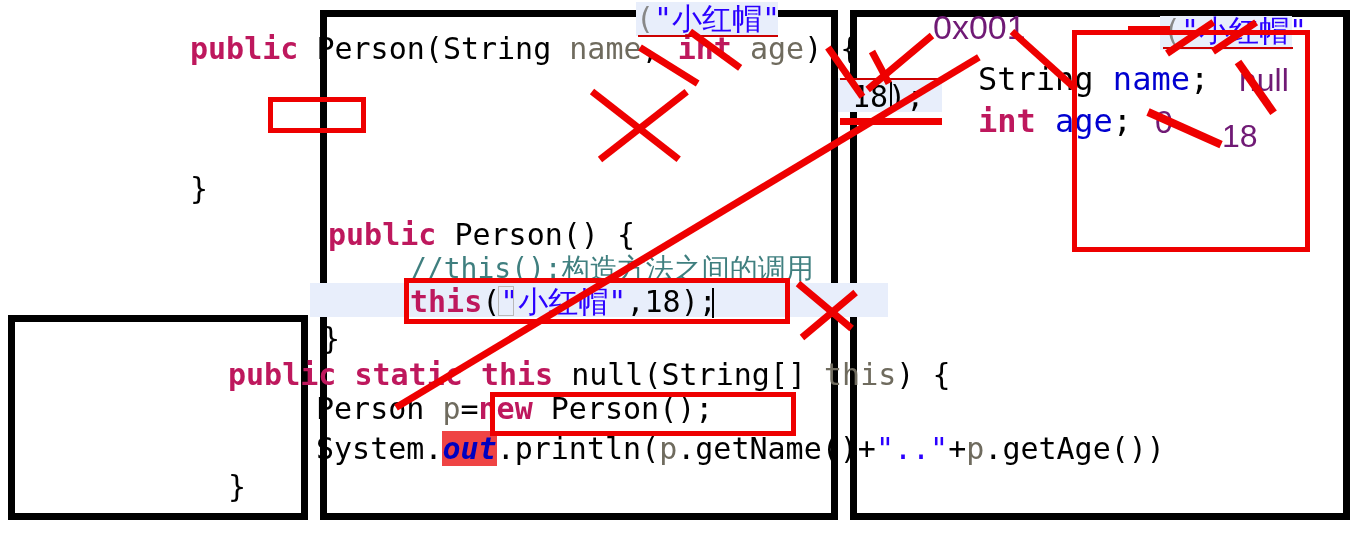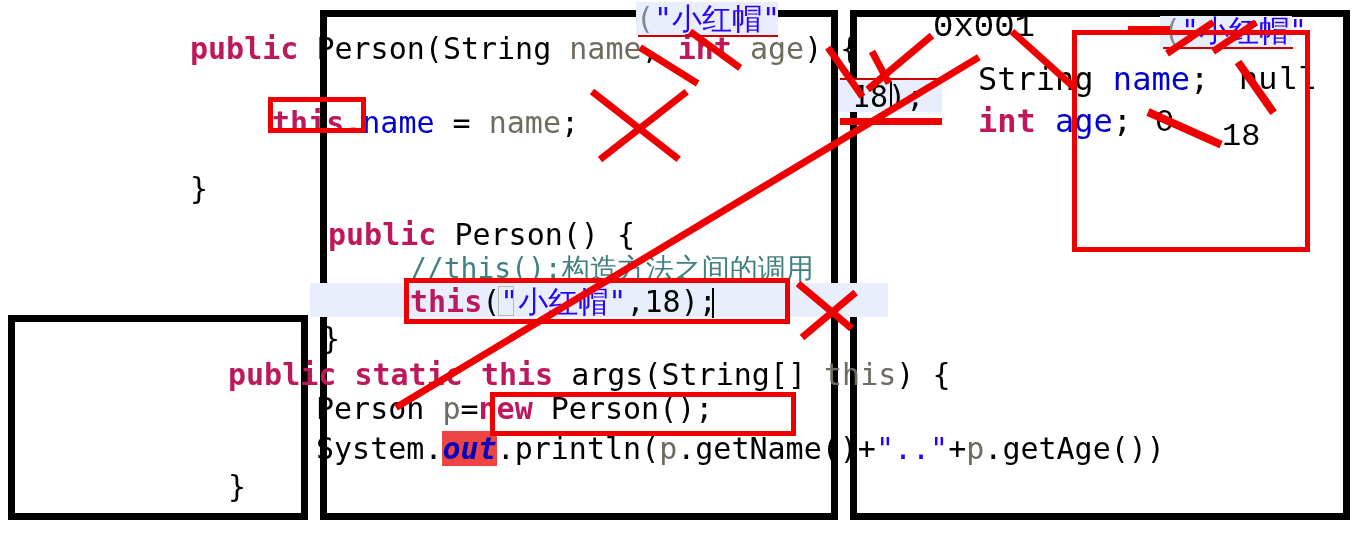--- a/index.html
+++ b/index.html
@@ -56,22 +56,22 @@
     border: 5px solid #ee0000;
     box-sizing: border-box;
   }
   .red-line {
     position: absolute;
     background: #ee0000;
     transform-origin: 0 50%;
   }
   .red-text {
     position: absolute;
-    color: #000000;
-    font-family: Liberation Mono, monospace;
+    color: #701a75;
+    font-family: Liberation Sans, sans-serif;
     white-space: pre;
   }
   .red-underline {
     position: absolute;
     height: 2px;
     background: #cc0000;
   }
   .caret {
     position: absolute;
     width: 2px;
@@ -96,34 +96,33 @@
 
   <div class="blk-frame" style="left:8px; top:315px; width:300px; height:205px;"></div>
 
   <div class="hl-band" style="left:310px; top:283px; width:578px; height:34px;"></div>
   <div class="hl-band" style="left:1160px; top:16px; width:132px; height:34px;"></div>
   <div class="hl-band" style="left:636px; top:2px; width:142px; height:34px;"></div>
   <div class="hl-band" style="left:838px; top:78px; width:104px; height:34px;"></div>
 
   <div class="code" style="left:190px; top:32px;"><span class="kw">public</span><span class="plain"> </span><span class="plain">Person</span><span class="plain">(</span><span class="plain">String</span><span class="plain"> </span><span class="param">name</span><span class="plain">, </span><span class="kw">int</span><span class="plain"> </span><span class="param">age</span><span class="plain">) {</span></div>
 
-  <div class="code" style="left:272px; top:106px;"><span class="kw">this</span><span class="kw">.</span><span class="field">name</span><span class="plain"> = </span><span class="param">name</span><span class="plain">;</span></div>
 
 
   <div class="code plain" style="left:190px; top:172px;">}</div>
 
   <div class="code" style="left:328px; top:218px;"><span class="kw">public</span><span class="plain"> </span><span class="plain">Person</span><span class="plain">() {</span></div>
 
   <div class="code cmt" style="left:410px; top:252px; font-size:28px;">//this():构造方法之间的调用</div>
 
   <div class="code" style="left:410px; top:285px;"><span class="kw">this</span><span class="plain">(</span><span class="str">"小红帽"</span><span class="plain">,</span><span class="num">18</span><span class="plain">);</span></div>
 
   <div class="code plain" style="left:322px; top:322px;">}</div>
 
-  <div class="code" style="left:228px; top:358px;"><span class="kw">public</span><span class="plain"> </span><span class="kw">static</span><span class="plain"> </span><span class="kw">this</span><span class="plain"> args(</span><span class="plain">String</span><span class="plain">[] </span><span class="param">this</span><span class="plain">) {</span></div>
+  <div class="code" style="left:228px; top:358px;"><span class="kw">public</span><span class="plain"> </span><span class="kw">static</span><span class="plain"> </span><span class="kw">this</span><span class="plain"> null(</span><span class="plain">String</span><span class="plain">[] </span><span class="param">this</span><span class="plain">) {</span></div>
 
   <div class="code" style="left:316px; top:392px;"><span class="plain">Person</span><span class="plain"> </span><span class="param">p</span><span class="plain">=</span><span class="kw">new</span><span class="plain"> </span><span class="plain">Person</span><span class="plain">();</span></div>
 
   <div class="code" style="left:316px; top:432px;"><span class="plain">System</span><span class="plain">.</span><span class="stat">out</span><span class="plain">.</span><span class="plain">println</span><span class="plain">(</span><span class="param">p</span><span class="plain">.</span><span class="plain">getName</span><span class="plain">()+</span><span class="str">".."</span><span class="plain">+</span><span class="param">p</span><span class="plain">.</span><span class="plain">getAge</span><span class="plain">())</span></div>
 
   <div class="code plain" style="left:228px; top:470px;">}</div>
 
   <div class="code" style="left:636px; top:2px;"><span class="plain" style="color:#888;">(</span><span class="str">"小红帽"</span></div>
   <div class="red-underline" style="left:638px; top:35px; width:140px;"></div>
 

